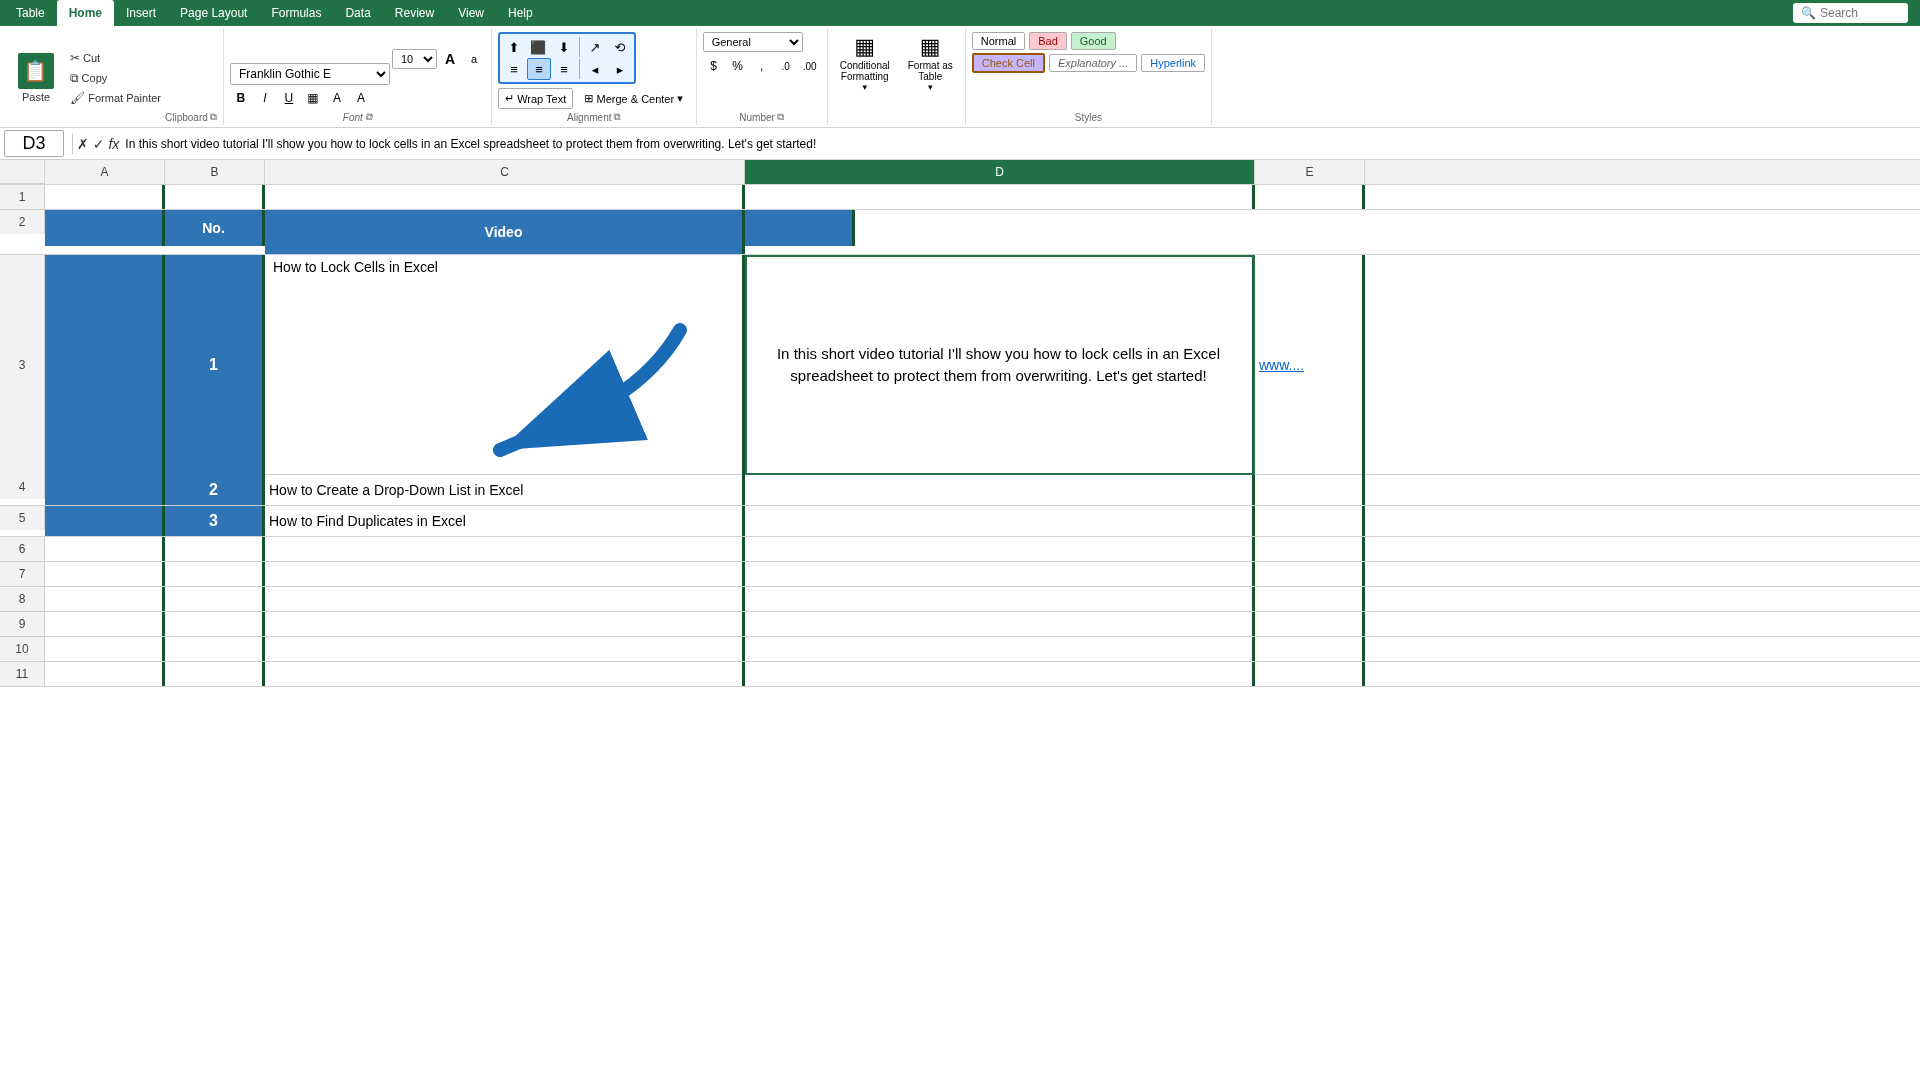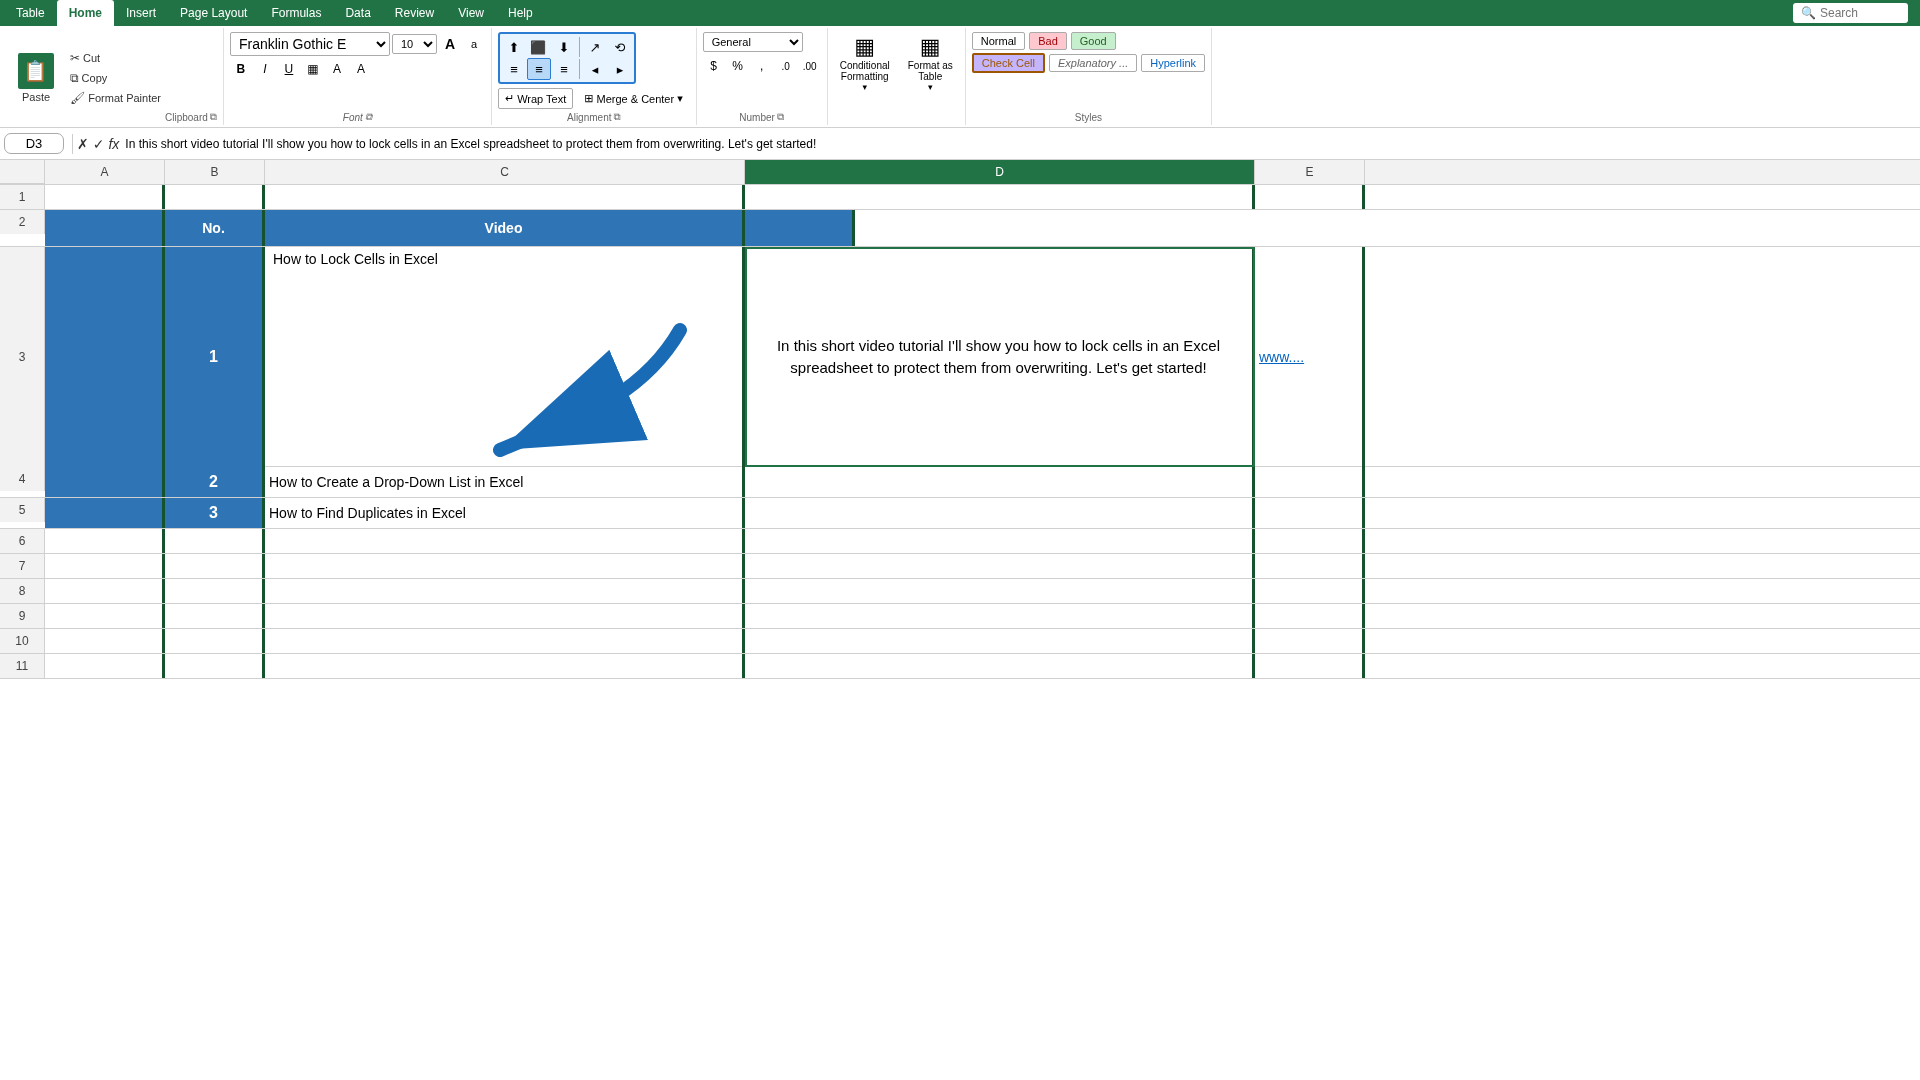--- a/index.html
+++ b/index.html
@@ -24,21 +24,21 @@
     .paste-btn { display: flex; flex-direction: column; align-items: center; justify-content: center; padding: 4px 8px; cursor: pointer; border-radius: 3px; min-width: 50px; }
     .paste-icon { width: 36px; height: 36px; background: #217346; display: flex; align-items: center; justify-content: center; color: white; font-size: 20px; border-radius: 2px; }
     .paste-label { font-size: 11px; color: #333; margin-top: 2px; }
     .clipboard-right { display: flex; flex-direction: column; justify-content: center; gap: 2px; padding-left: 2px; }
     .small-btn { display: flex; align-items: center; gap: 3px; padding: 2px 4px; cursor: pointer; border-radius: 2px; font-size: 11px; color: #333; white-space: nowrap; }
     .small-icon { font-size: 12px; }
 
     
     .font-group-content { display: flex; flex-direction: column; gap: 2px; }
     .font-row { display: flex; align-items: center; gap: 2px; }
-    .font-select { border: 1px solid #aaa; border-radius: 2px; padding: 2px 4px; font-size: 14px; width: 160px; background: white; cursor: pointer; }
+    .font-select { border: 1px solid #aaa; border-radius: 2px; padding: 2px 4px; font-size: 12px; width: 160px; background: white; cursor: pointer; margin-top: 31px; }
     .size-select { border: 1px solid #aaa; border-radius: 2px; padding: 2px 4px; font-size: 11px; width: 45px; background: white; cursor: pointer; }
     .icon-btn { width: 22px; height: 22px; display: flex; align-items: center; justify-content: center; cursor: pointer; border-radius: 2px; font-size: 12px; border: 1px solid transparent; }
     .bold { font-weight: bold; }
     .italic { font-style: italic; }
     .underline { text-decoration: underline; }
 
     
     .align-group-box { border: 2px solid #2b7cd3; border-radius: 3px; padding: 2px; background: #e8f4ff; }
     .align-row { display: flex; align-items: center; gap: 1px; }
     .align-btn { width: 24px; height: 22px; display: flex; align-items: center; justify-content: center; cursor: pointer; border-radius: 2px; font-size: 13px; border: 1px solid transparent; }
@@ -60,21 +60,21 @@
     .style-bad { background: #ffc7ce; color: #9c0006; }
     .style-good { background: #c6efce; color: #276221; }
     .style-check { background: #c4b5fd; color: #9c5700; border: 2px solid #9c5700; }
     .style-explanatory { font-style: italic; color: #666; }
     .style-hyperlink { color: #0563c1; cursor: pointer; }
 
     .styles-grid { display: flex; gap: 4px; flex-wrap: wrap; align-items: center; }
 
     
     .formula-bar { display: flex; align-items: center; border-bottom: 1px solid #d0d0d0; padding: 2px 4px; background: #fff; height: 32px; }
-    .cell-ref { border: 1px solid #aaa; border-radius: 7px; padding: 2px 6px; font-size: 13px; width: 60px; text-align: center; margin-right: 4px; }
+    .cell-ref { border: 1px solid #aaa; border-radius: 2px; padding: 2px 6px; font-size: 18px; width: 60px; text-align: center; margin-right: 4px; }
     .formula-divider { width: 1px; height: 20px; background: #ccc; margin: 0 4px; }
     .formula-icons { display: flex; align-items: center; gap: 4px; margin-right: 6px; }
     .formula-icon-btn { font-size: 14px; cursor: pointer; color: #333; }
     .formula-input { flex: 1; border: none; outline: none; font-size: 12px; font-family: inherit; }
 
     
     .spreadsheet { display: flex; flex-direction: column; overflow: hidden; }
     .col-headers { display: flex; background: #f2f2f2; border-bottom: 1px solid #d0d0d0; position: sticky; top: 0; z-index: 10; }
     .corner-cell { width: 45px; min-width: 45px; height: 24px; border-right: 1px solid #d0d0d0; border-bottom: 1px solid #d0d0d0; background: #f2f2f2; }
     .col-header { height: 24px; border-right: 1px solid #d0d0d0; display: flex; align-items: center; justify-content: center; font-size: 12px; color: #444; background: #f2f2f2; cursor: pointer; }
@@ -295,21 +295,21 @@
       <div class="grid-cell" style="width:100px; min-width:100px; height:24px;"></div>
       <div class="grid-cell" style="width:480px; min-width:480px; height:24px;"></div>
       <div class="grid-cell" style="width:510px; min-width:510px; height:24px;"></div>
       <div class="grid-cell" style="width:110px; min-width:110px; height:24px;"></div>
     </div>
 
     <div class="grid-row">
       <div class="row-header">2</div>
       <div class="grid-cell header-cell" style="width:120px; min-width:120px; height:36px; background:#2f75b6;"></div>
       <div class="grid-cell header-cell" style="width:100px; min-width:100px; height:36px;">No.</div>
-      <div class="grid-cell header-cell" style="width:480px; min-width:480px; height:36px;">Video</div>
+      <div class="grid-cell header-cell" style="width:480px; min-width:480px; height:44px;">Video</div>
       <div class="grid-cell header-cell" style="width:110px; min-width:110px; height:36px; background:#2f75b6;"></div>
     </div>
 
     <div class="grid-row big-row">
       <div class="row-header" style="height:220px;">3</div>
       <div class="grid-cell number-cell" style="width:120px; min-width:120px; height:220px;"></div>
       <div class="grid-cell number-cell" style="width:100px; min-width:100px; height:220px;">1</div>
       <div class="grid-cell" style="width:480px; min-width:480px; height:220px; white-space:normal; padding:4px 8px; align-items:flex-start; font-size:14px;">How to Lock Cells in Excel</div>
       <div class="grid-cell selected wrap-cell" style="width:510px; min-width:510px; height:220px; font-size:15px; padding:8px; white-space:normal; outline:2px solid #217346; outline-offset:-2px;">In this short video tutorial I'll show you how to lock cells in an Excel spreadsheet to protect them from overwriting. Let's get started!</div>
       <div class="grid-cell link-cell" style="width:110px; min-width:110px; height:220px; font-size:14px;">www....</div>

